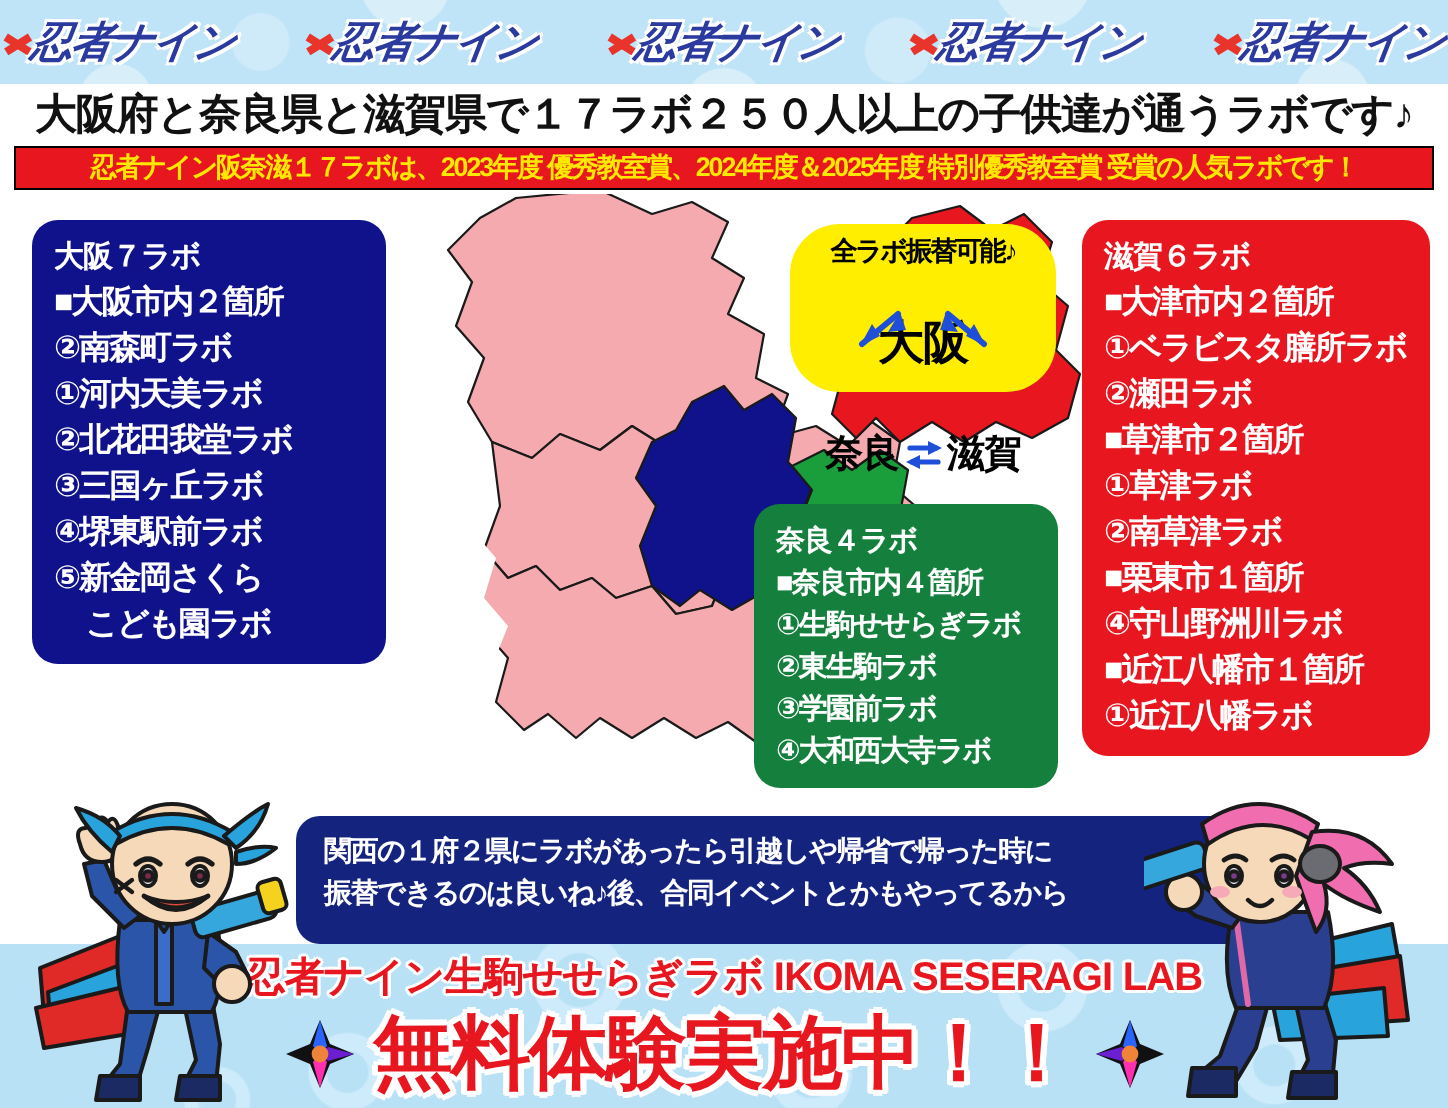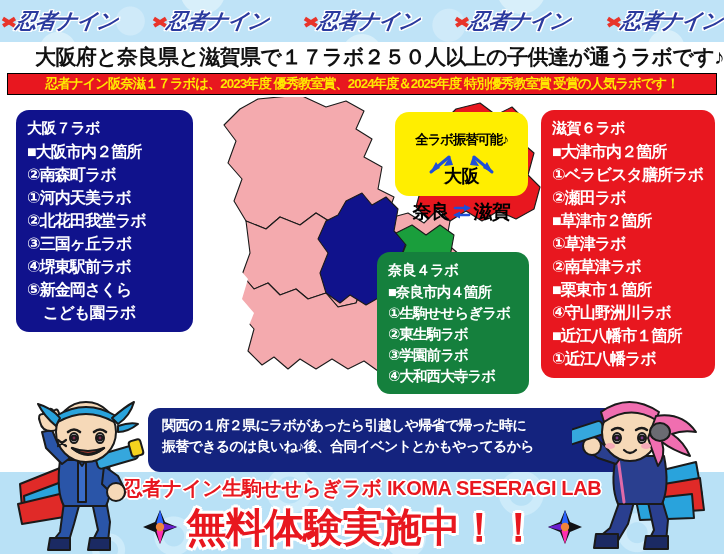--- a/index.html
+++ b/index.html
@@ -57,21 +57,21 @@
     width:14px;height:3.5px;background:#e8342a;
     transform-origin:center;
   }
   .shuriken-mini::before{transform:translate(-50%,-50%) rotate(32deg);}
   .shuriken-mini::after{transform:translate(-50%,-50%) rotate(-32deg);}
 
   
   .headline{
     position:absolute;left:0;top:42px;width:724px;height:29px;
     background:#ffffff;
-    display:flex;align-items:center;justify-content:flex-end;
+    display:flex;align-items:center;justify-content:center;
   }
   .headline span{
     font-size:21px;font-weight:bold;color:#111;
     letter-spacing:-0.6px;white-space:nowrap;
   }
 
   
   .award-wrap{
     position:absolute;left:0;top:71px;width:724px;height:26px;
     background:#ffffff;
@@ -124,31 +124,31 @@
   }
   #box-nara{
     left:377px;top:155px;width:152px;
     background:#15803d;
   }
   #box-nara .bx-title,#box-nara .bx-line{font-size:14.5px;}
 
   
   #callout{
     position:absolute;left:395px;top:15px;width:133px;height:84px;
-    background:#ffee00;border-radius:14px;
+    background:#ffee00;border-radius:25px;
     display:flex;flex-direction:column;align-items:center;
-    justify-content:flex-start;padding-top:19px;box-sizing:border-box;
+    justify-content:flex-start;padding-top:5px;box-sizing:border-box;gap:18px;
   }
   #callout .co-head{
     font-size:13.5px;font-weight:bold;color:#000;letter-spacing:-1.2px;
     white-space:nowrap;
   }
   #callout .co-top{
-    font-size:18px;font-weight:bold;color:#000;letter-spacing:-0.5px;
-    margin-top:18px;line-height:1.05;
+    font-size:23px;font-weight:bold;color:#000;letter-spacing:-0.5px;
+    margin-top:6px;line-height:1.05;
   }
   #callout .co-bottom{
     display:flex;align-items:center;gap:2px;margin-top:13px;
   }
   #callout .co-bottom .pref{
     font-size:19px;font-weight:bold;color:#000;letter-spacing:-0.5px;
   }
   .arrow-pair{
     position:relative;width:20px;height:17px;flex:0 0 auto;
   }

